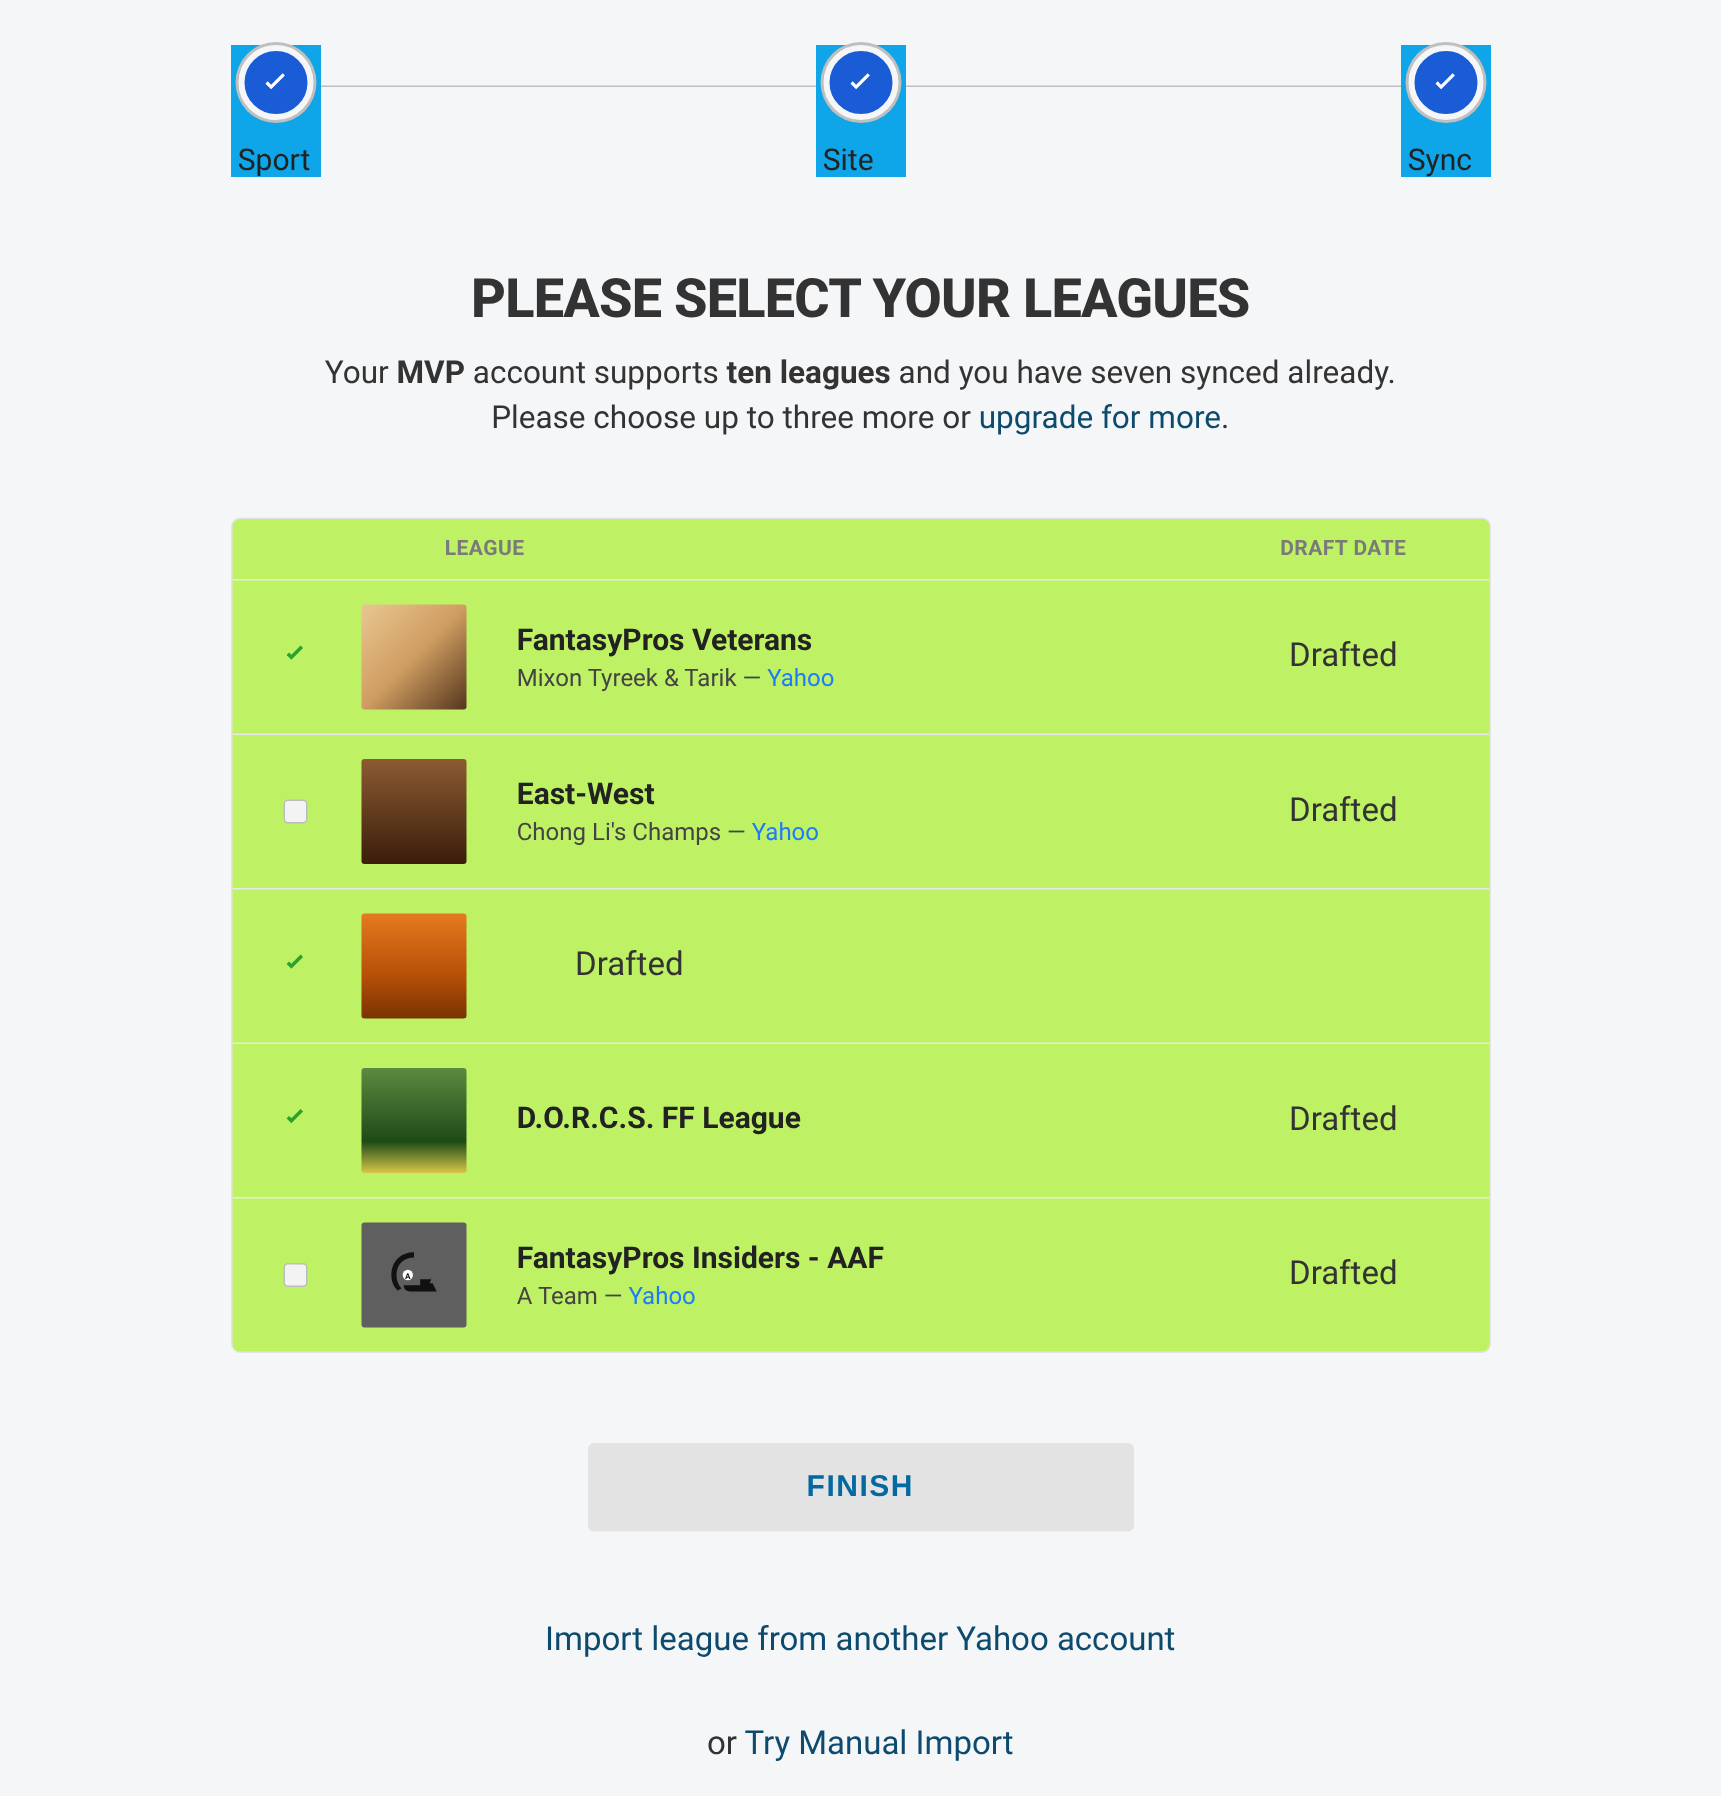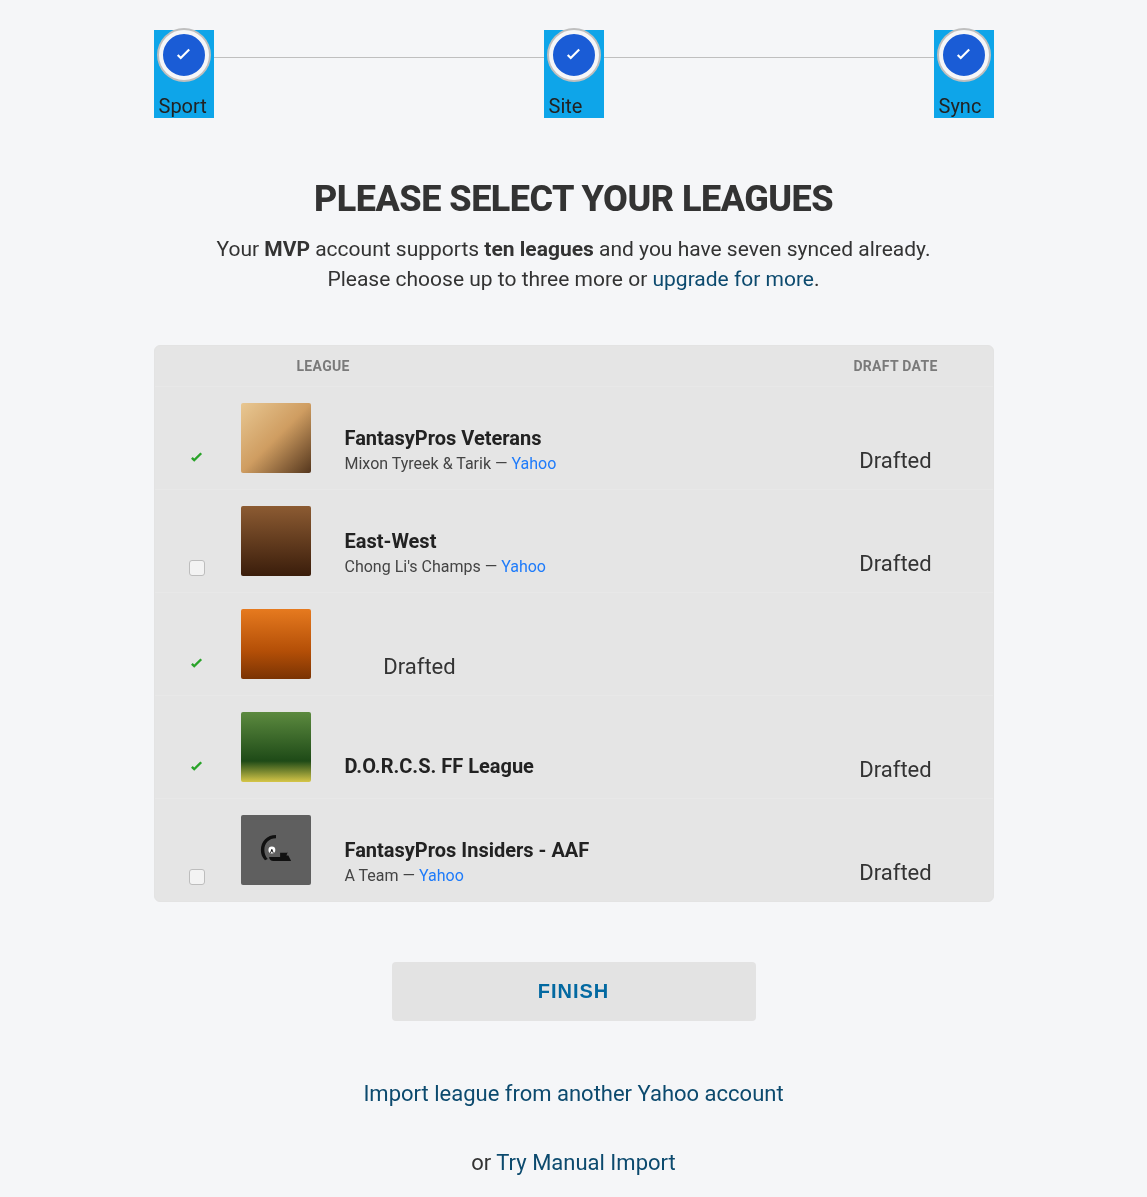--- a/index.html
+++ b/index.html
@@ -67,21 +67,21 @@
       font-size: 21px;
       line-height: 1.45;
       color: #333;
       margin-bottom: 50px;
     }
     .subhead strong { font-weight: 700; }
     .subhead a, .link { color: #0c4a6e; text-decoration: none; cursor: pointer; }
 
     
     .card {
-      background: #e5e5e5;
+      background: #bef264;
       border: 1px solid #e3e3e3;
       border-radius: 6px;
       overflow: hidden;
       margin-bottom: 60px;
     }
     .thead {
       display: flex;
       padding: 12px 22px;
       font-size: 14px;
       font-weight: 700;
@@ -89,21 +89,21 @@
       letter-spacing: 0.3px;
       border-bottom: 1px solid #e8e8e8;
     }
     .col-check { width: 40px; flex: none; }
     .col-img   { width: 80px; flex: none; }
     .col-league{ flex: 1; }
     .col-date  { width: 150px; flex: none; text-align: center; }
 
     .row {
       display: flex;
-      align-items: flex-end;
+      align-items: center;
       padding: 16px 22px;
       border-bottom: 1px solid #e8e8e8;
       gap: 24px;
     }
     .row:last-child { border-bottom: none; }
 
     .check-cell { width: 40px; flex: none; display: flex; align-items: center; justify-content: center; }
     .checkmark svg { width: 22px; height: 22px; fill: #29a329; }
     .checkbox {
       width: 16px; height: 16px; border: 1px solid #bdbdbd; border-radius: 3px; background: #f3f3f3; cursor: pointer;

